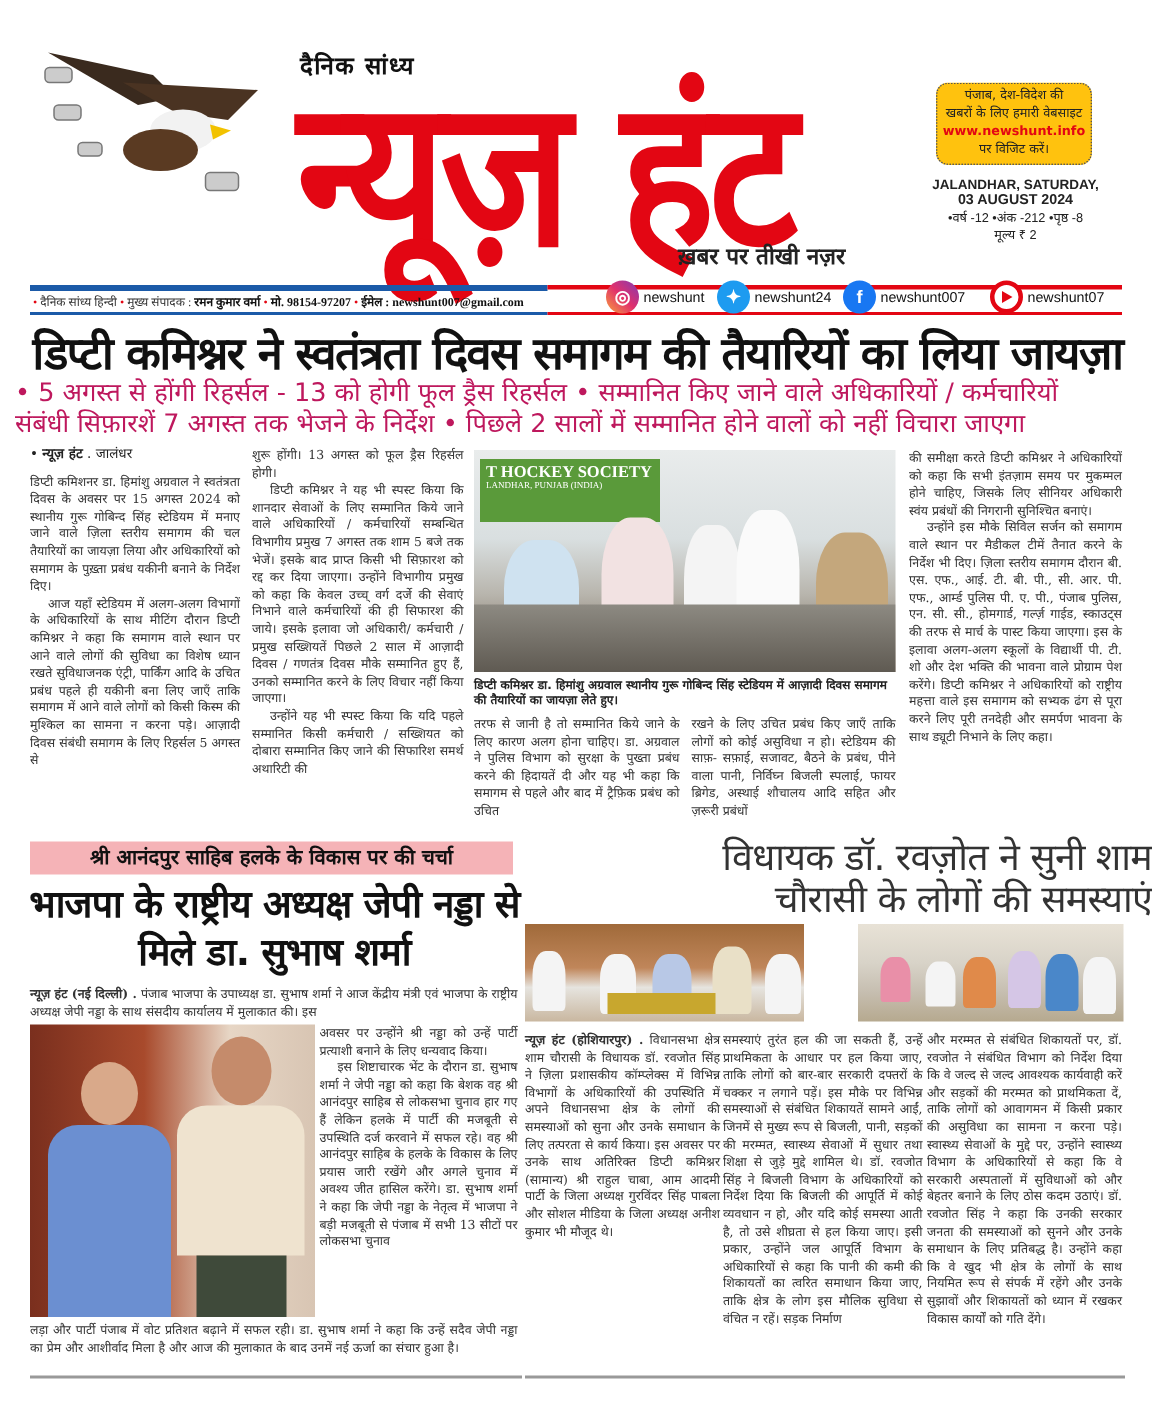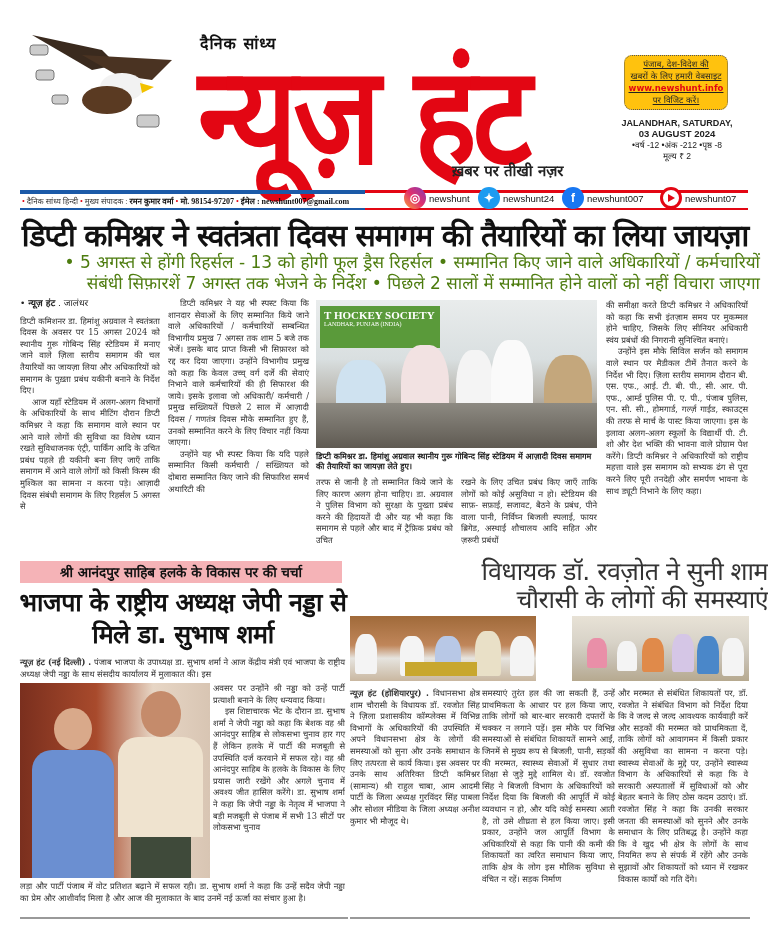--- a/index.html
+++ b/index.html
@@ -5,21 +5,21 @@
   * { box-sizing: border-box; margin: 0; padding: 0; }
   html, body { width: 768px; height: 940px; background: #fff; overflow: hidden; }
   body { font-family: "DejaVu Sans", sans-serif; color: #222; position: relative; }
 
   
   .masthead { position: absolute; left: 0; top: 0; width: 768px; height: 185px; }
   .eagle { position: absolute; left: 22px; top: 25px; width: 150px; height: 115px; }
   .tagline-top { position: absolute; left: 200px; top: 32px; font-size: 16px; font-weight: bold; color: #111; letter-spacing: 1px; }
   .logo-title { position: absolute; left: 198px; top: 14px; font-size: 118px; font-weight: bold; color: #e30613; letter-spacing: -4px; line-height: 1; font-family: "DejaVu Sans", sans-serif; transform: scaleY(1.15); transform-origin: top left; }
   .logo-sub { position: absolute; left: 452px; top: 160px; font-size: 15px; font-weight: bold; color: #222; }
-  .promo-box { position: absolute; left: 624px; top: 55px; width: 104px; height: 55px; background: #ffc20e; border: 1.5px dotted #555; border-radius: 8px; text-align: center; font-size: 8.5px; line-height: 12px; padding-top: 2px; color: #222; text-decoration: underline; }
+  .promo-box { position: absolute; left: 624px; top: 55px; width: 104px; height: 55px; background: #ffc20e; border: 1.5px dotted #555; border-radius: 8px; text-align: center; font-size: 8.5px; line-height: 12px; padding-top: 2px; color: #222; }
   .promo-box .url { color: #e30613; font-weight: bold; }
   .dateline { position: absolute; left: 612px; top: 118px; width: 130px; text-align: center; font-family: "Liberation Sans", sans-serif; color: #222; }
   .dateline .d1 { font-size: 9px; font-weight: bold; }
   .dateline .d2 { font-size: 9.5px; font-weight: bold; }
   .dateline .d3 { font-size: 8.5px; }
   .dateline .d4 { font-size: 8.5px; }
 
   .rule-blue { position: absolute; left: 20px; top: 190px; width: 345px; height: 4px; background: #1b5aa8; }
   .rule-red  { position: absolute; left: 365px; top: 190px; width: 383px; height: 3px; background: #e30613; }
   .rule-blue2 { position: absolute; left: 20px; top: 208px; width: 345px; height: 2px; background: #1b5aa8; }
@@ -31,21 +31,21 @@
   .social { position: absolute; top: 186px; height: 24px; display: flex; align-items: center; font-size: 9.5px; font-family: "Liberation Sans", sans-serif; color: #111; }
   .social .ic { width: 22px; height: 22px; border-radius: 50%; display: inline-flex; align-items: center; justify-content: center; color: #fff; font-weight: bold; font-size: 12px; margin-right: 3px; }
   .ic.insta { background: linear-gradient(45deg,#f9a13b,#e1306c,#833ab4); }
   .ic.tw { background: #1d9bf0; }
   .ic.fb { background: #1877f2; }
   .ic.yt { background: #fff; border: 3px solid #e30613; }
   .ic.yt span { display:block; width:0; height:0; border-left:7px solid #e30613; border-top:4px solid transparent; border-bottom:4px solid transparent; }
 
   
   .headline1 { position: absolute; left: 10px; top: 214px; width: 750px; font-size: 30px; font-weight: bold; color: #111; text-align: center; letter-spacing: -1px; white-space: nowrap; }
-  .deck1 { position: absolute; left: 10px; top: 252px; width: 750px; font-size: 17px; text-align: right; line-height: 21px; color: #4d7c0f; }
+  .deck1 { position: absolute; left: 10px; top: 252px; width: 750px; font-size: 17px; text-align: left; line-height: 21px; color: #be185d; }
 
   .col { position: absolute; font-family: "DejaVu Serif", serif; font-size: 8.3px; line-height: 11.6px; color: #333; text-align: justify; }
   .col p { text-indent: 12px; margin-bottom: 0; }
   .col p.noindent { text-indent: 0; }
   .byline { font-family: "DejaVu Sans", sans-serif; font-size: 9px; margin-bottom: 6px; color: #222; }
   .byline b { font-weight: bold; }
 
   .photo { position: absolute; overflow: hidden; }
   .photo1 { left: 316px; top: 300px; width: 281px; height: 148px; background: linear-gradient(180deg,#e9ecec 0%,#d9dfe0 40%,#b8b5ad 65%,#6b5b4c 100%); }
   .photo1 .banner { position:absolute; left:4px; top:6px; width:120px; height:42px; background:#5a9a3a; color:#fff; font-size:11px; font-weight:bold; padding:3px 4px; font-family:"Liberation Serif", serif; }
@@ -149,20 +149,21 @@
   <div>संबंधी सिफ़ारशें 7 अगस्त तक भेजने के निर्देश • पिछले 2 सालों में सम्मानित होने वालों को नहीं विचारा जाएगा</div>
 </div>
 
 <div class="col" style="left:20px; top:298px; width:140px;">
   <div class="byline">• <b>न्यूज़ हंट</b> <span>. जालंधर</span></div>
   <p class="noindent">डिप्टी कमिशनर डा. हिमांशु अग्रवाल ने स्वतंत्रता दिवस के अवसर पर 15 अगस्त 2024 को स्थानीय गुरू गोबिन्द सिंह स्टेडियम में मनाए जाने वाले ज़िला स्तरीय समागम की चल तैयारियों का जायज़ा लिया और अधिकारियों को समागम के पुख़्ता प्रबंध यकीनी बनाने के निर्देश दिए।</p>
   <p>आज यहाँ स्टेडियम में अलग-अलग विभागों के अधिकारियों के साथ मीटिंग दौरान डिप्टी कमिश्नर ने कहा कि समागम वाले स्थान पर आने वाले लोगों की सुविधा का विशेष ध्यान रखते सुविधाजनक एंट्री, पार्किंग आदि के उचित प्रबंध पहले ही यकीनी बना लिए जाएँ ताकि समागम में आने वाले लोगों को किसी किस्म की मुश्किल का सामना न करना पड़े। आज़ादी दिवस संबंधी समागम के लिए रिहर्सल 5 अगस्त से</p>
 </div>
 
 <div class="col" style="left:168px; top:298px; width:141px;">
+  <p class="noindent">शुरू होंगी। 13 अगस्त को फूल ड्रैस रिहर्सल होगी।</p>
   <p>डिप्टी कमिश्नर ने यह भी स्पस्ट किया कि शानदार सेवाओं के लिए सम्मानित किये जाने वाले अधिकारियों / कर्मचारियों सम्बन्धित विभागीय प्रमुख 7 अगस्त तक शाम 5 बजे तक भेजें। इसके बाद प्राप्त किसी भी सिफ़ारश को रद्द कर दिया जाएगा। उन्होंने विभागीय प्रमुख को कहा कि केवल उच्च् वर्ग दर्जे की सेवाएं निभाने वाले कर्मचारियों की ही सिफारश की जाये। इसके इलावा जो अधिकारी/ कर्मचारी / प्रमुख सख्शियतें पिछले 2 साल में आज़ादी दिवस / गणतंत्र दिवस मौके सम्मानित हुए हैं, उनको सम्मानित करने के लिए विचार नहीं किया जाएगा।</p>
   <p>उन्होंने यह भी स्पस्ट किया कि यदि पहले सम्मानित किसी कर्मचारी / सख्शियत को दोबारा सम्मानित किए जाने की सिफारिश समर्थ अथारिटी की</p>
 </div>
 
 <div class="photo photo1">
   <div class="banner">
     <span>T HOCKEY SOCIETY</span>
     <small>LANDHAR, PUNJAB (INDIA)</small>
   </div>
   <div class="person" style="left:20px; top:60px; width:50px; height:80px; background:#cfe2f0;"></div>

